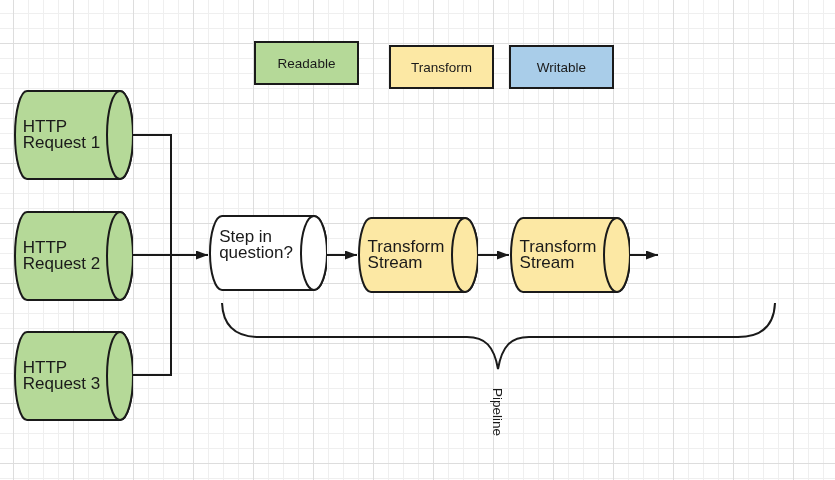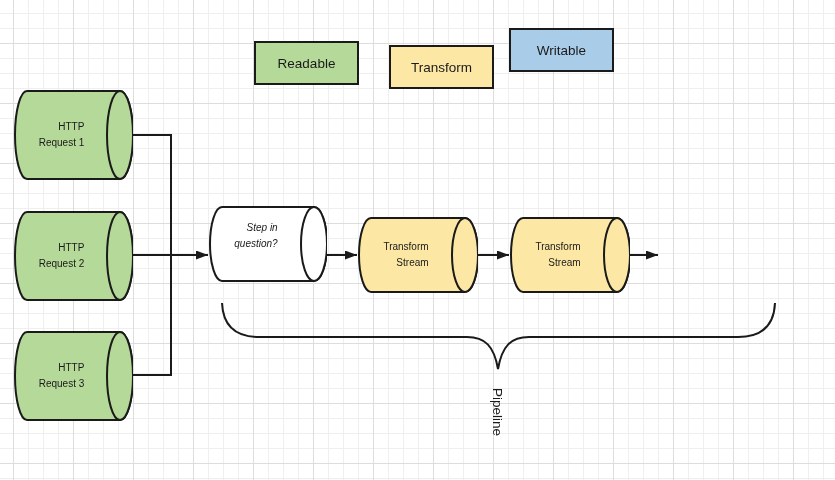--- a/index.html
+++ b/index.html
@@ -15,21 +15,21 @@
     background-position:13px 0,0 43px,13px 0,0 13px;
   }
   .overlay{position:absolute;left:0;top:0;width:835px;height:480px;pointer-events:none;}
   .stroke{stroke:#1a1a1a;stroke-width:2;fill:none;}
   .node{position:absolute;}
   .node svg{position:absolute;left:0;top:0;display:block;}
   .node .shape{stroke:#1a1a1a;stroke-width:2;}
   .node .label{
     position:absolute;left:0;top:0;bottom:0;right:24px;
     display:flex;align-items:center;justify-content:center;
-    text-align:right;font-size:10px;line-height:16px;white-space:pre-line;
+    text-align:left;font-size:17px;line-height:16px;white-space:pre-line;
   }
   .legend-box{
     position:absolute;box-sizing:border-box;width:105px;height:44px;
     border:2px solid #1a1a1a;display:flex;align-items:center;justify-content:center;
     font-size:13.5px;
   }
   .pipeline-label{
     position:absolute;left:497px;top:412px;
     transform:translate(-50%,-50%) rotate(90deg);
     font-size:13.5px;white-space:nowrap;
@@ -62,21 +62,21 @@
                              C761 337 774 326 775 303"></path>
     </g>
   </svg>
 
   <div class="legend-box" style="left: 254px; top: 41px; background-color: rgb(181, 217, 152);">
     <span>Readable</span>
   </div>
   <div class="legend-box" style="left: 389px; top: 45px; background-color: rgb(252, 232, 164);">
     <span>Transform</span>
   </div>
-  <div class="legend-box" style="left: 509px; top: 28px; background-color: rgb(169, 205, 233); text-align: right;">
+  <div class="legend-box" style="left: 509px; top: 45px; background-color: rgb(169, 205, 233); text-align: right;">
     <span>Writable</span>
   </div>
 
   <div class="node" style="left:14px;top:90px;width:119px;height:90px;">
     <svg width="119" height="90" viewBox="0 0 119 90">
       <path class="shape" d="M13 1 H106 A13 44 0 0 1 106 89 H13 A12 44 0 0 1 13 1 Z" fill="#b5d998"></path>
       <ellipse class="shape" cx="106" cy="45" rx="13" ry="44" fill="#b5d998"></ellipse>
     </svg>
     <div class="label">HTTP
 Request 1</div>
@@ -93,21 +93,21 @@
 
   <div class="node" style="left:14px;top:331px;width:119px;height:90px;">
     <svg width="119" height="90" viewBox="0 0 119 90">
       <path class="shape" d="M13 1 H106 A13 44 0 0 1 106 89 H13 A12 44 0 0 1 13 1 Z" fill="#b5d998"></path>
       <ellipse class="shape" cx="106" cy="45" rx="13" ry="44" fill="#b5d998"></ellipse>
     </svg>
     <div class="label">HTTP
 Request 3</div>
   </div>
 
-  <div class="node" style="left:209px;top:206px;width:118px;height:60px;font-style:italic;">
+  <div class="node" style="left:209px;top:215px;width:118px;height:60px;">
     <svg width="118" height="76" viewBox="0 0 118 76">
       <path class="shape" d="M13 1 H105 A13 37 0 0 1 105 75 H13 A12 37 0 0 1 13 1 Z" fill="#ffffff"></path>
       <ellipse class="shape" cx="105" cy="38" rx="13" ry="37" fill="#ffffff"></ellipse>
     </svg>
     <div class="label">Step in
 question?</div>
   </div>
 
   <div class="node" style="left:358px;top:217px;width:120px;height:76px;">
     <svg width="120" height="76" viewBox="0 0 120 76">

